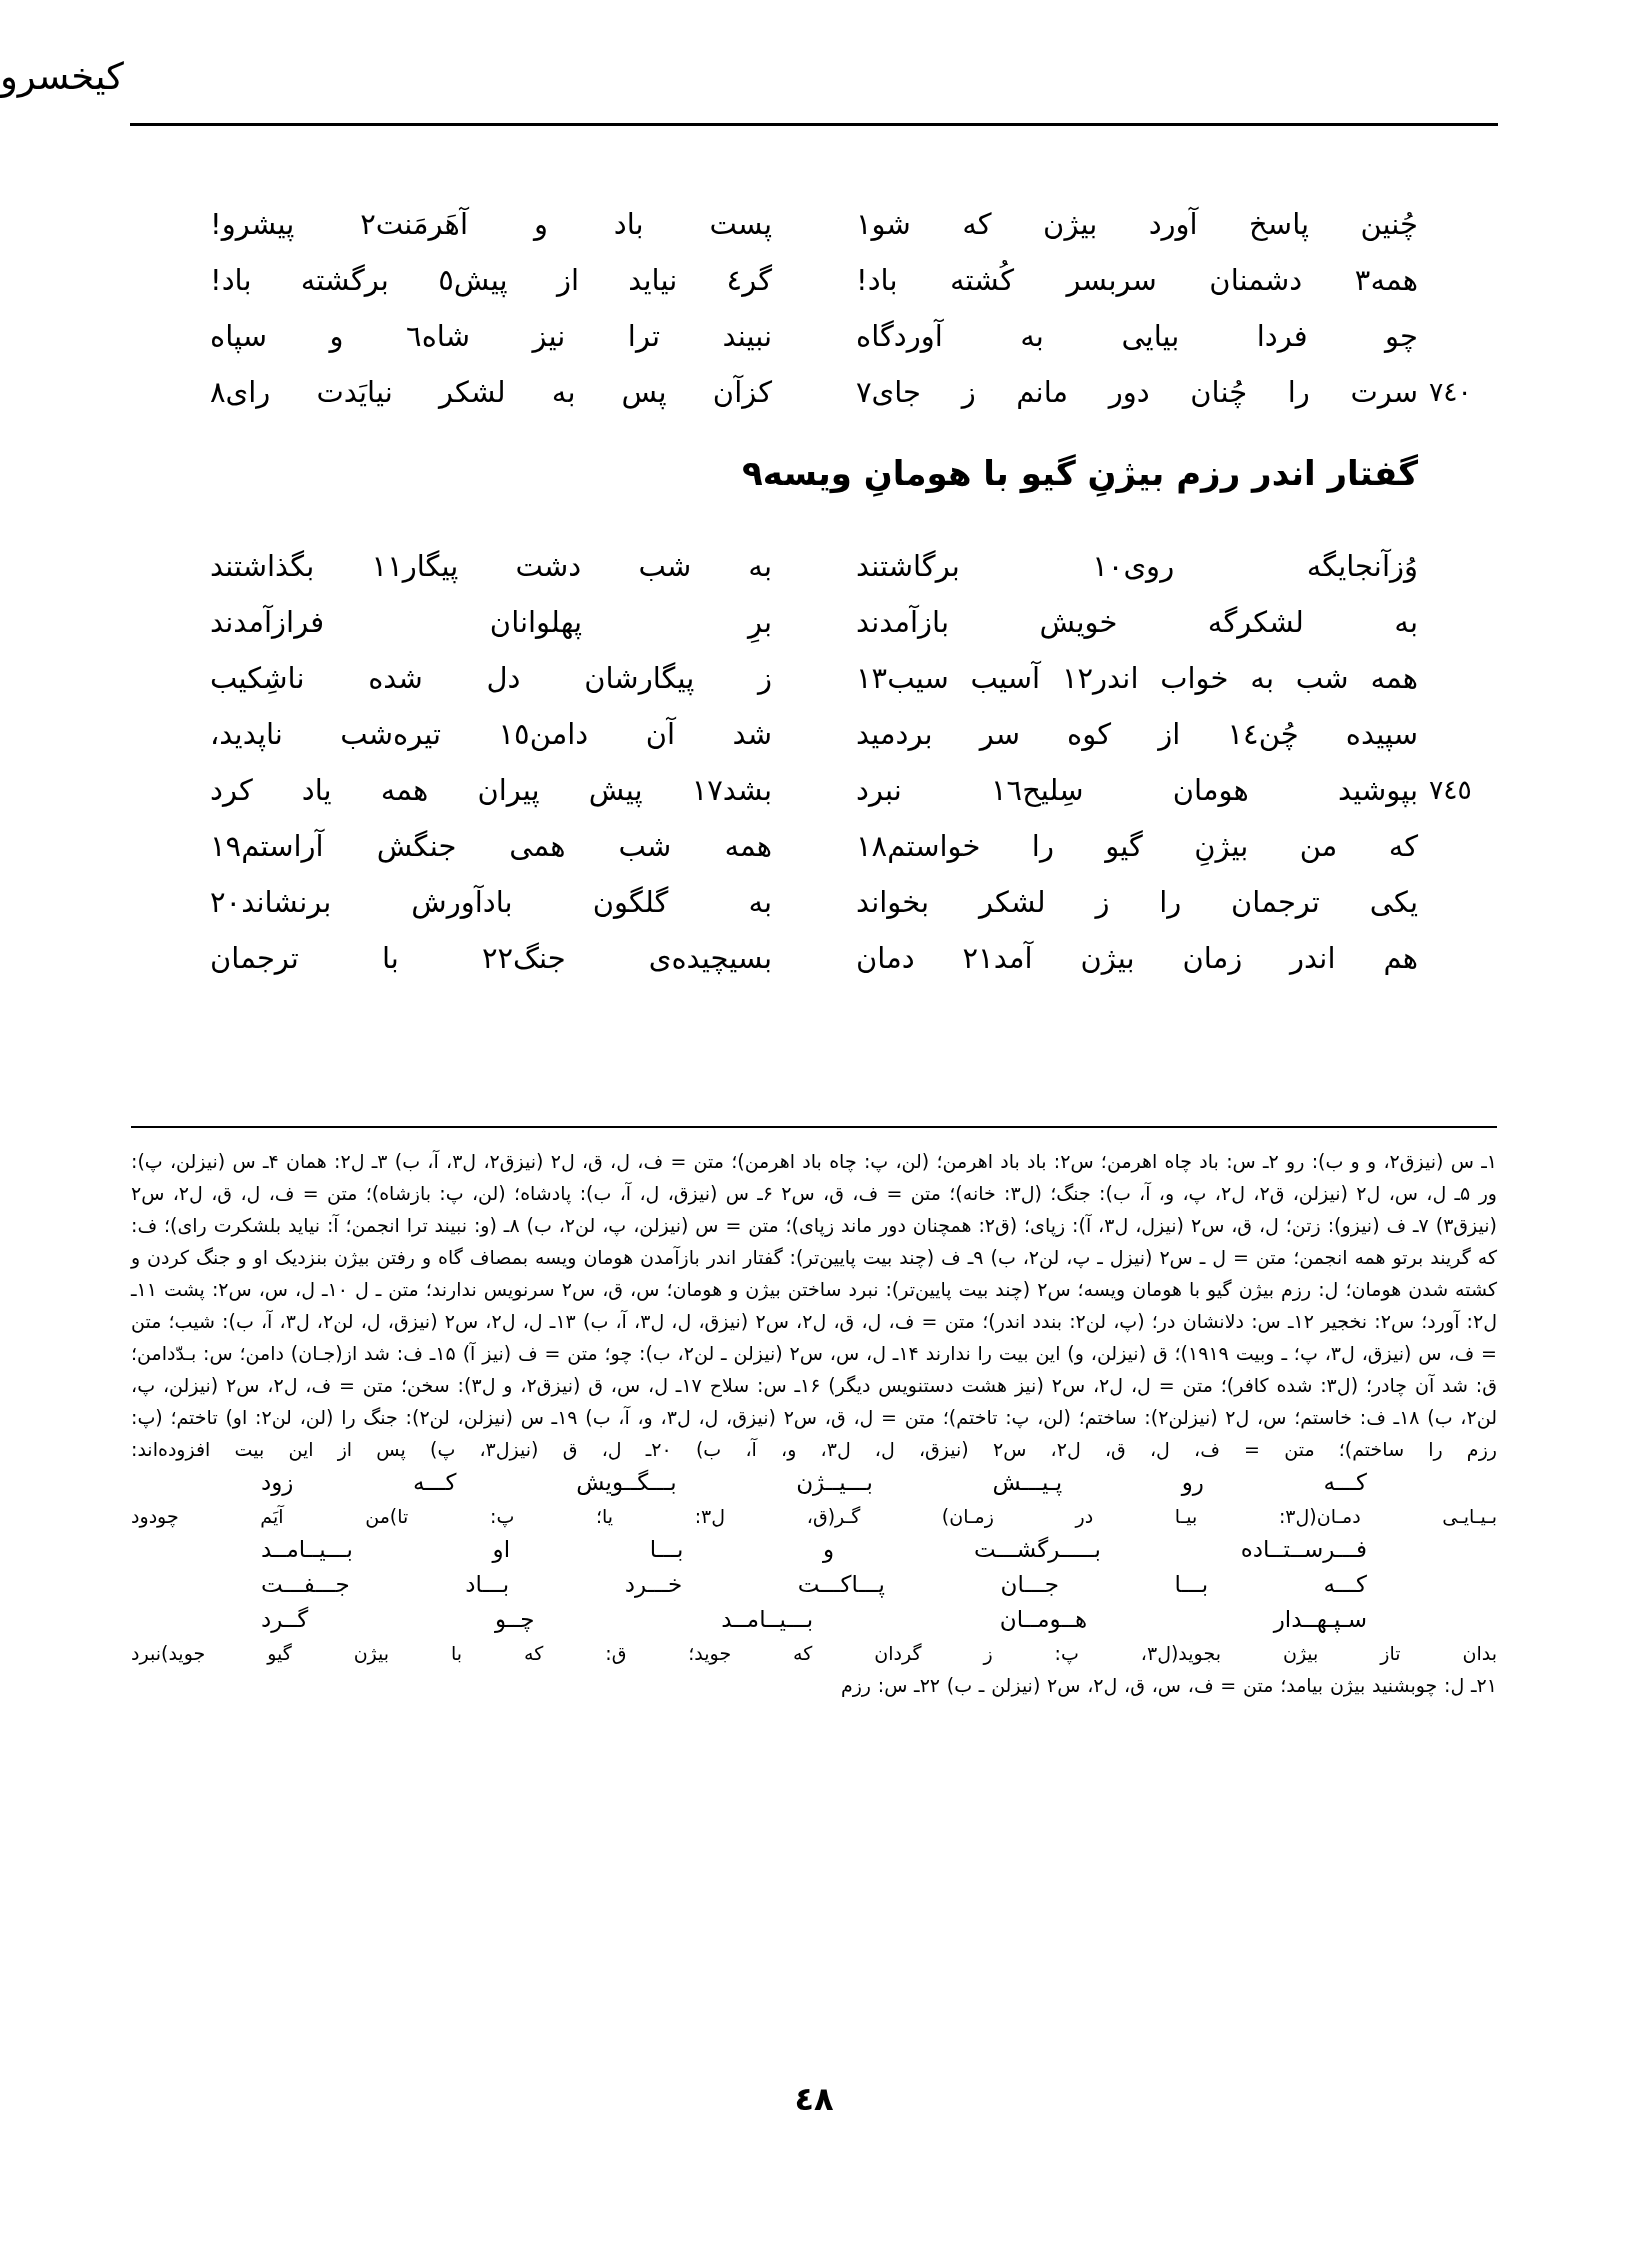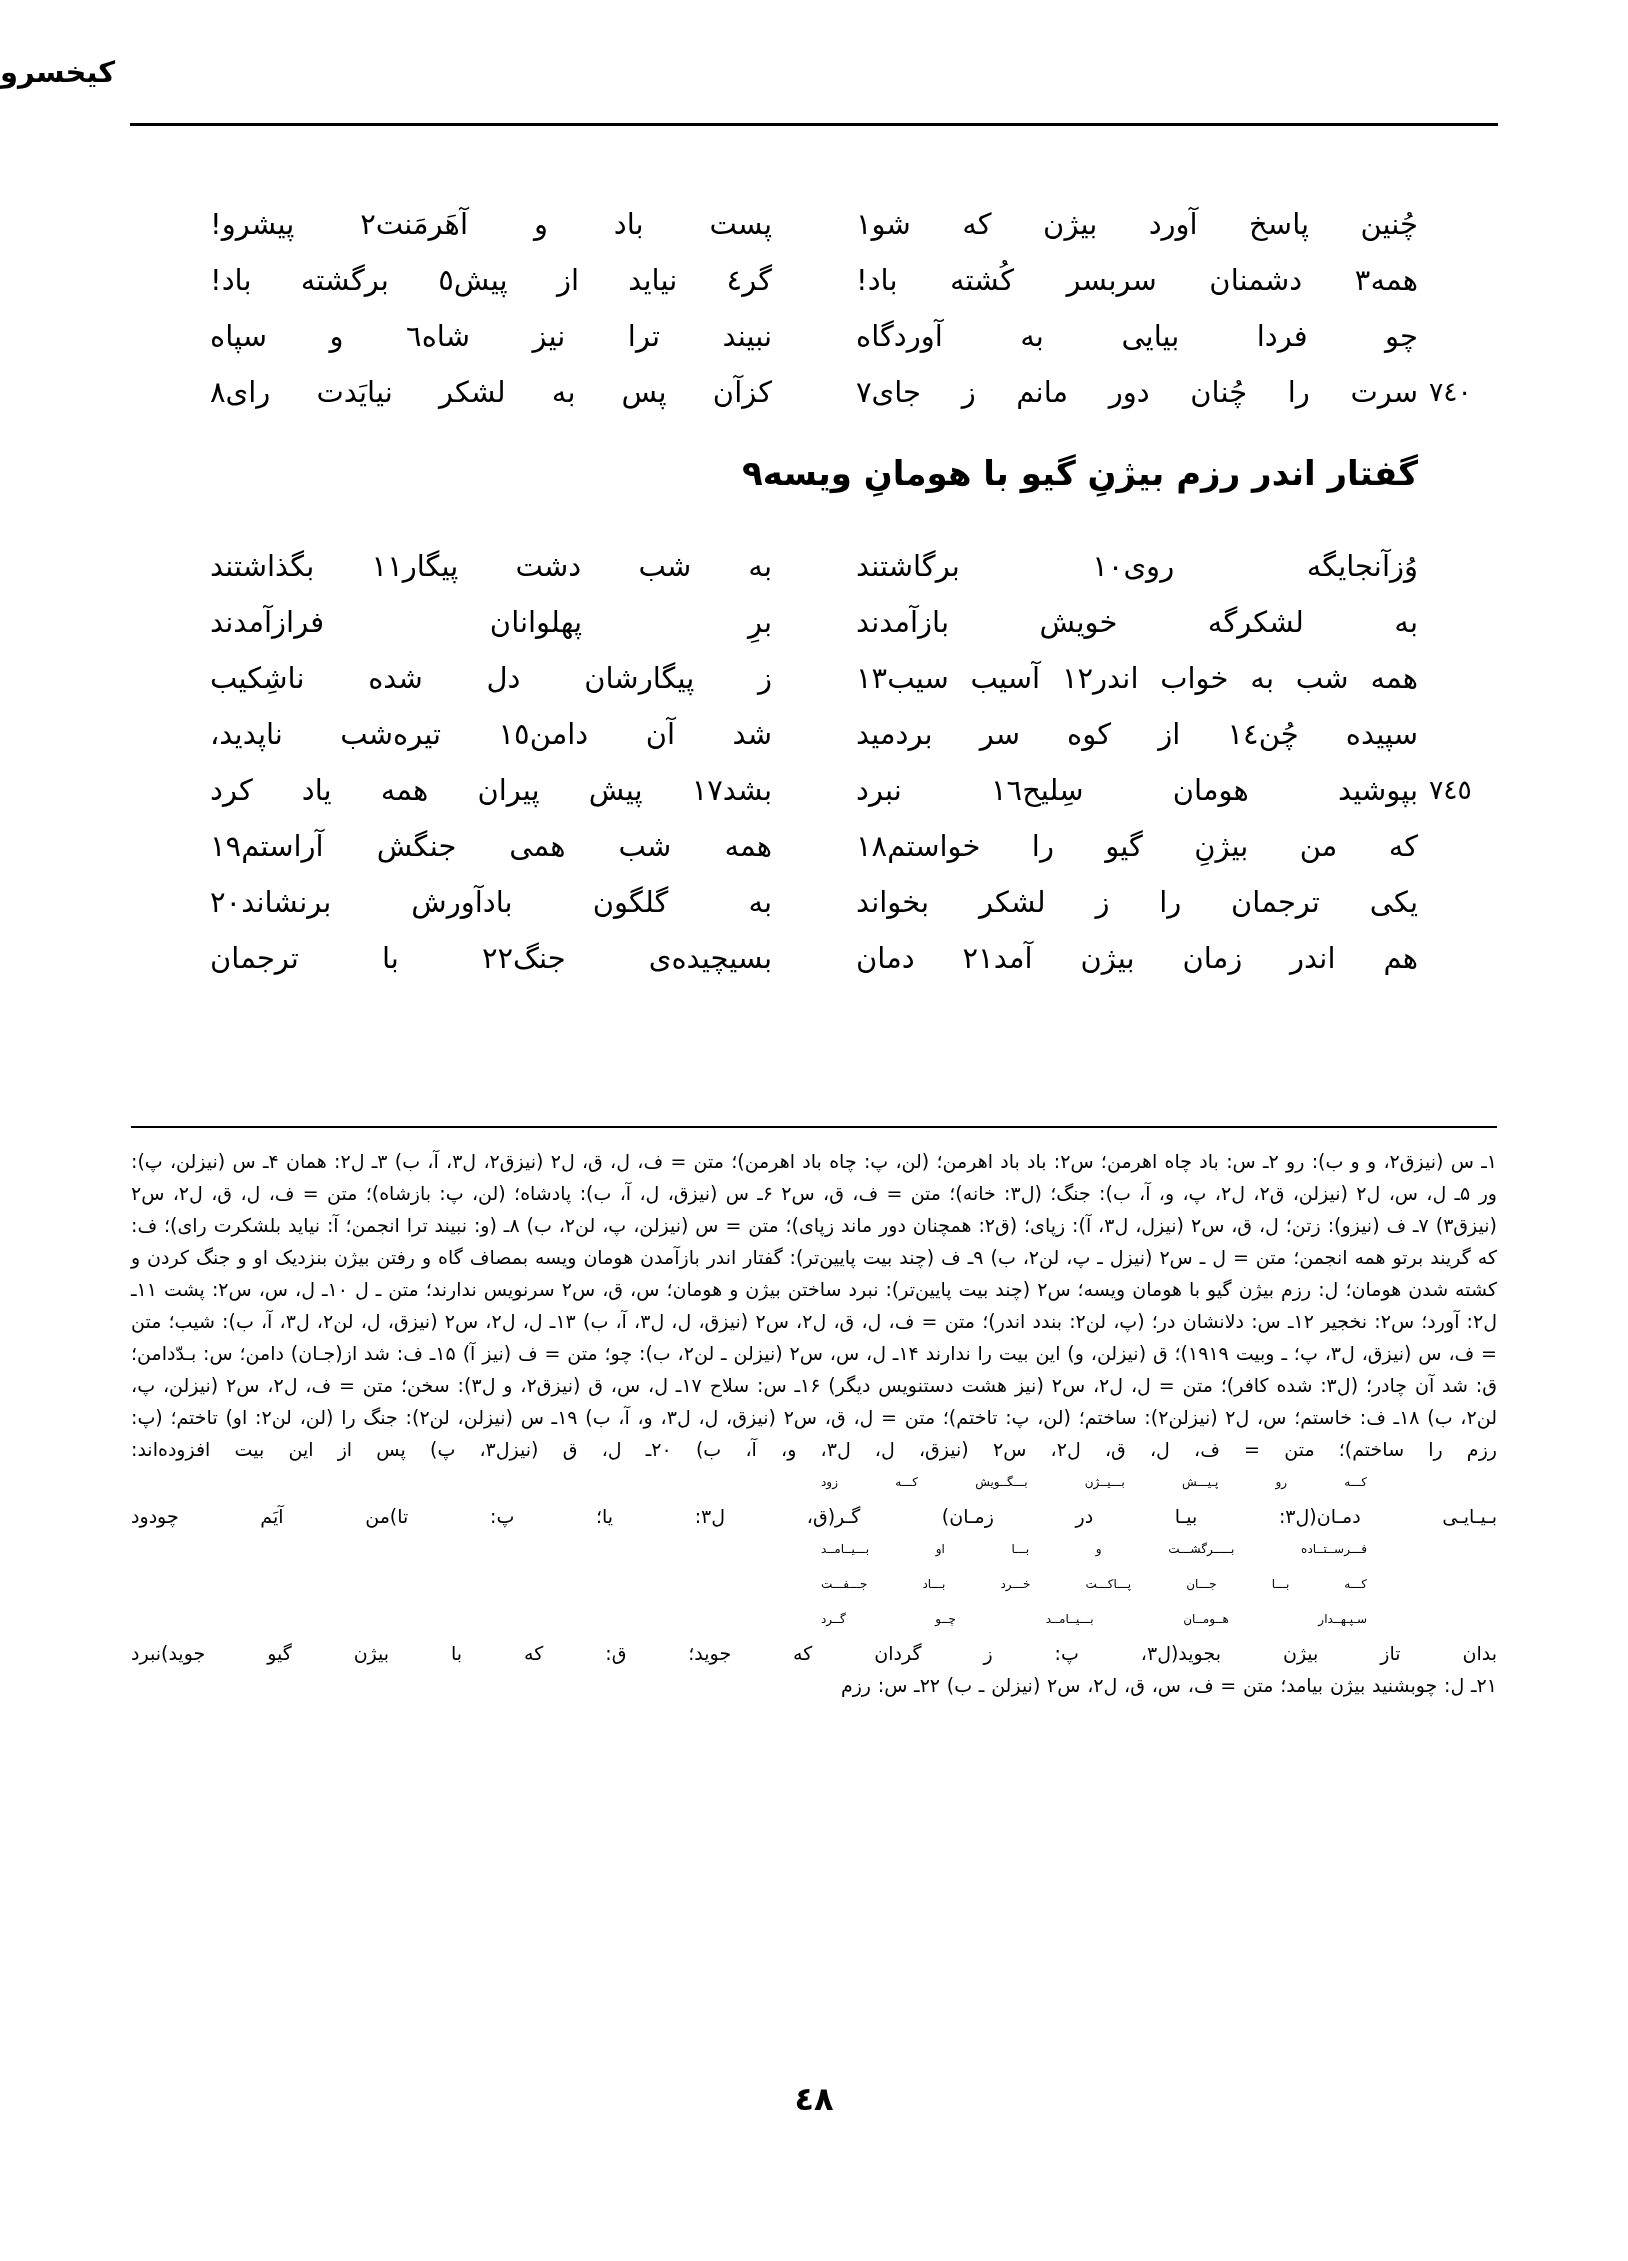--- a/index.html
+++ b/index.html
@@ -24,22 +24,22 @@
   
   .running-head {
     position: absolute;
     top: 55px;
     left: 0;
     right: 126px;
     text-align: left;
     direction: rtl;
   }
   .running-head .rh-text {
-    font-size: 29px;
-    font-weight: bold;
+    font-size: 37px;
+    font-weight: normal;
     letter-spacing: 0.7px;
   }
   .head-rule {
     position: absolute;
     top: 123px;
     left: 130px;
     right: 130px;
     height: 2.8px;
     background: #000;
   }
@@ -116,23 +116,23 @@
     text-align: justify;
     text-align-last: justify;
     direction: rtl;
     word-spacing: 0.7px;
   }
   .fn-para.last-natural { text-align-last: right; }
 
   
   .fn-verse {
     display: flex;
-    flex-direction: row;
-    direction: rtl;
-    font-size: 12px;
+    flex-direction: column;
+    direction: rtl;
+    font-size: 23px;
     line-height: 35px;
     margin: 0 auto;
     width: 82%;
   }
   .fn-verse .fn-hemi {
     flex: 0 0 50%;
     text-align: justify;
     text-align-last: justify;
     white-space: nowrap;
     padding: 0 7px;

